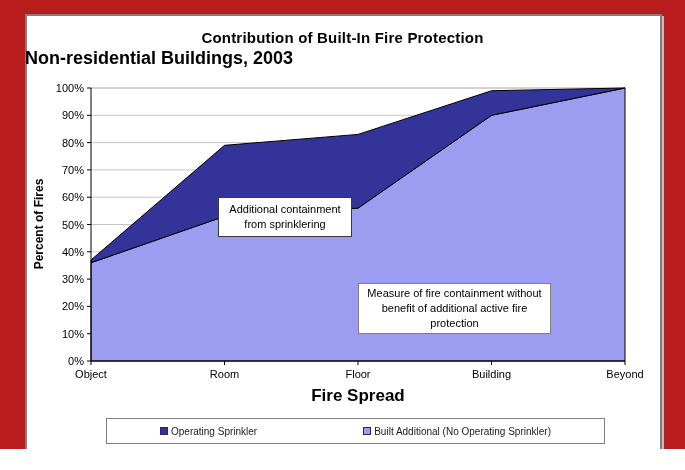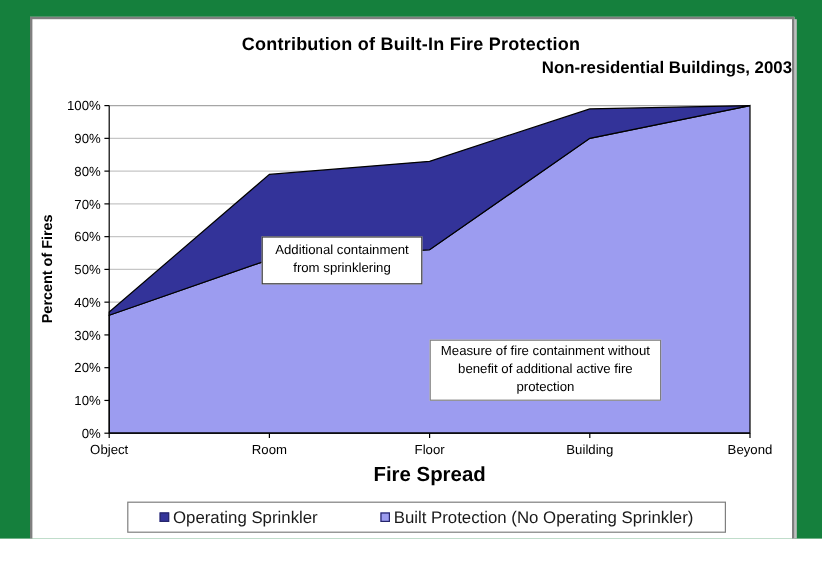--- a/index.html
+++ b/index.html
@@ -1,31 +1,31 @@
 <!DOCTYPE html>
 <html><head>
 <meta charset="utf-8">
 <style>
   html,body{margin:0;padding:0;background:#fff;}
   .stage{
-    position:relative;width:685px;height:449px;background:#15803d;
+    position:relative;width:685px;height:449px;background:#b91c1c;
     font-family:"Liberation Sans",sans-serif;color:#000;overflow:hidden;
   }
   .chart-frame{
     position:absolute;left:25px;top:14px;width:633px;height:434px;
     border:2px solid #7f7f7f;background:#ffffff;
     box-shadow:2px 2px 0 #bfbfbf;
   }
   .chart-title{
     position:absolute;left:25px;top:29px;width:635px;text-align:center;
     font-size:15px;font-weight:bold;letter-spacing:0.2px;
   }
   .chart-subtitle{
-    position:absolute;left:25px;top:48px;width:635px;text-align:right;
-    font-size:14px;font-weight:bold;
+    position:absolute;left:25px;top:48px;width:635px;text-align:left;
+    font-size:18px;font-weight:bold;
   }
   svg.plot{position:absolute;left:0;top:0;}
   svg.plot text{font-family:"Liberation Sans",sans-serif;}
   .y-axis-title{
     position:absolute;left:-58px;top:214px;width:200px;height:20px;
     text-align:center;font-size:12px;font-weight:bold;
     transform:rotate(-90deg);transform-origin:center;
   }
   .x-axis-title{
     position:absolute;left:91px;top:386px;width:534px;text-align:center;
@@ -38,21 +38,21 @@
   }
   .ann1{left:218px;top:155px;width:134px;height:40px;border:1px solid #3a3a3a;}
   .ann2{left:358px;top:241px;width:193px;height:51px;border:1px solid #7f7f7f;}
   .legend{
     position:absolute;left:106px;top:418px;width:497px;height:24px;
     border:1px solid #7f7f7f;background:#ffffff;
     display:flex;align-items:center;justify-content:space-around;
   }
   .legend-item{display:flex;align-items:center;gap:3px;}
   .swatch{width:8px;height:8px;display:inline-block;border:1px solid #26266b;box-sizing:border-box;}
-  .legend-label{font-size:14px;color:#1a1a1a;}
+  .legend-label{font-size:10px;color:#1a1a1a;}
 </style>
 </head>
 <body>
 
 <div class="stage">
 
   <div class="chart-frame"></div>
 
   <div class="chart-title">Contribution of Built-In Fire Protection</div>
   <div class="chart-subtitle">Non-residential Buildings, 2003</div>
@@ -112,17 +112,17 @@
   <div class="ann ann1">Additional containment from sprinklering</div>
   <div class="ann ann2">Measure of fire containment without benefit of additional active fire protection</div>
 
   <div class="legend">
     <div class="legend-item">
       <span class="swatch" id="swatch-0" style="background: rgb(51, 51, 153);"></span>
       <span class="legend-label">Operating Sprinkler</span>
     </div>
     <div class="legend-item">
       <span class="swatch" id="swatch-1" style="background: rgb(156, 156, 240);"></span>
-      <span class="legend-label">Built Protection (No Operating Sprinkler)</span>
+      <span class="legend-label">Built Additional (No Operating Sprinkler)</span>
     </div>
   </div>
 
 </div>
 
 </body></html>

